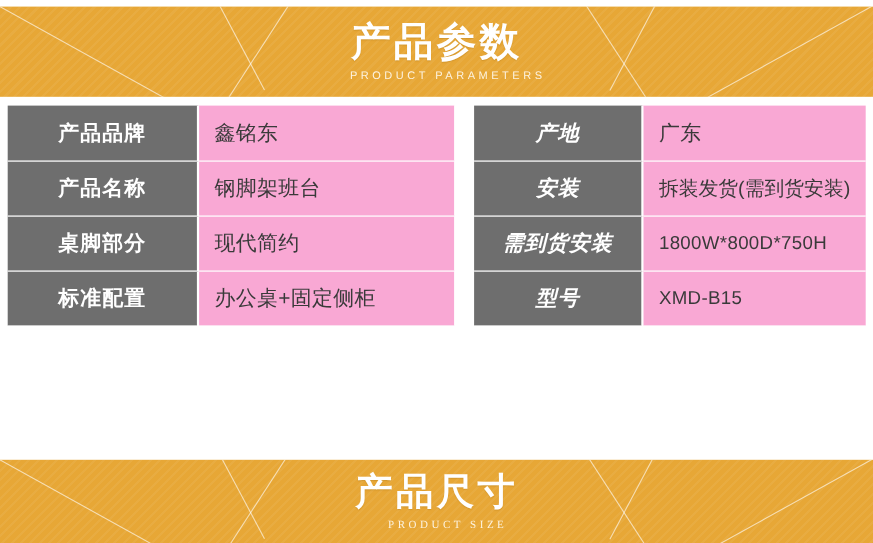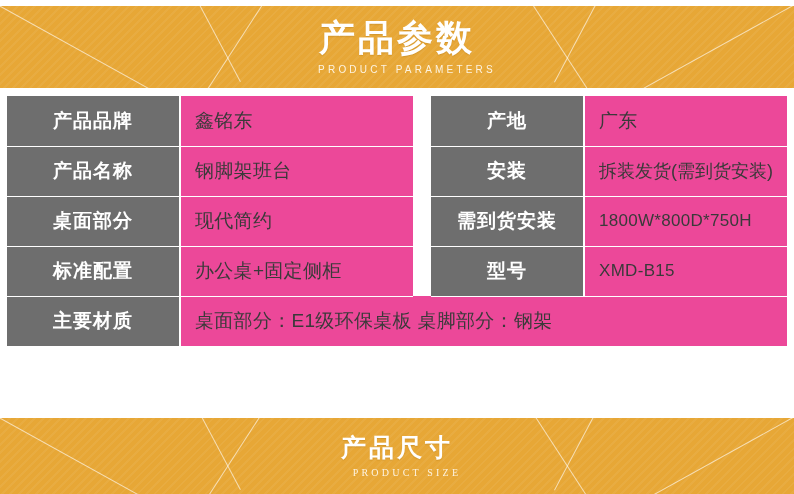--- a/index.html
+++ b/index.html
@@ -61,21 +61,21 @@
     text-shadow: 0 1px 1px rgba(150,100,10,0.25);
   }
   .banner-sub {
     color: #fdf3e0;
     font-size: 10px;
     letter-spacing: 3.2px;
     margin-top: 7px;
     font-weight: normal;
     padding-left: 20px;
   }
-  #banner-bottom .banner-title { font-size: 25px; }
+  #banner-bottom .banner-title { font-size: 34px; }
   #banner-bottom .banner-sub { margin-top: 6px; font-family: Liberation Serif, serif; }
 
   
   #spec-table {
     position: absolute;
     left: 7px;
     top: 96px;
     width: 780px;
     border-collapse: collapse;
     table-layout: fixed;
@@ -90,37 +90,37 @@
     background: #6e6e6e;
     color: #ffffff;
     font-size: 19px;
     font-weight: bold;
     text-align: center;
     letter-spacing: 1px;
     border-right: 2px solid #ffffff;
     margin-left: 16px;
   }
   .val {
-    background: #ec4899;
+    background: #f9a8d4;
     color: #3a3a3a;
     font-size: 19px;
     padding-left: 14px !important;
     letter-spacing: 0.3px;
     border-bottom: 1px solid #cfcfcf;
   }
   .val.small { font-size: 18px; letter-spacing: 0; }
   .val.mid   { font-size: 17px; margin-left: 40px; }
   .spacer-col {
     width: 18px;
     background: #ffffff;
     border-bottom: none !important;
   }
   .w-lbl { width: 172px; }
   .w-val { width: 218px; }
-  .w-lbl2 { width: 152px; }
+  .w-lbl2 { width: 152px; font-style: italic; }
 </style>
 </head>
 <body>
 
 <div class="banner" id="banner-top">
   <div class="deco" style="left:-10px; top:-6px; width:300px; transform: rotate(29deg);"></div>
   <div class="deco" style="left:240px; top:76px; width:200px; transform: rotate(-118deg);"></div>
   <div class="deco" style="left:200px; top:94px; width:180px; transform: rotate(-57deg);"></div>
   <div class="deco" style="left:804px; top:-6px; width:300px; transform: rotate(151deg);"></div>
   <div class="deco" style="left:554px; top:76px; width:200px; transform: rotate(-62deg);"></div>
@@ -145,39 +145,35 @@
 
     <tr>
       <td class="lbl w-lbl">产品名称</td>
       <td class="val w-val">钢脚架班台</td>
       <td class="spacer-col"></td>
       <td class="lbl w-lbl2">安装</td>
       <td class="val small">拆装发货(需到货安装)</td>
     </tr>
 
     <tr>
-      <td class="lbl w-lbl">桌面部分</td>
+      <td class="lbl w-lbl">桌脚部分</td>
       <td class="val w-val">现代简约</td>
       <td class="spacer-col"></td>
       <td class="lbl w-lbl2">需到货安装</td>
       <td class="val mid">1800W*800D*750H</td>
     </tr>
 
     <tr>
       <td class="lbl w-lbl">标准配置</td>
       <td class="val w-val">办公桌+固定侧柜</td>
       <td class="spacer-col"></td>
       <td class="lbl w-lbl2">型号</td>
       <td class="val mid">XMD-B15</td>
     </tr>
 
-    <tr>
-      <td class="lbl w-lbl">主要材质</td>
-      <td class="val" colspan="4">桌面部分：E1级环保桌板 桌脚部分：钢架</td>
-    </tr>
 
   </tbody>
 </table>
 
 <div class="banner" id="banner-bottom">
   <div class="deco" style="left:-10px; top:-6px; width:290px; transform: rotate(29deg);"></div>
   <div class="deco" style="left:240px; top:72px; width:195px; transform: rotate(-118deg);"></div>
   <div class="deco" style="left:200px; top:90px; width:175px; transform: rotate(-57deg);"></div>
   <div class="deco" style="left:804px; top:-6px; width:290px; transform: rotate(151deg);"></div>
   <div class="deco" style="left:554px; top:72px; width:195px; transform: rotate(-62deg);"></div>

